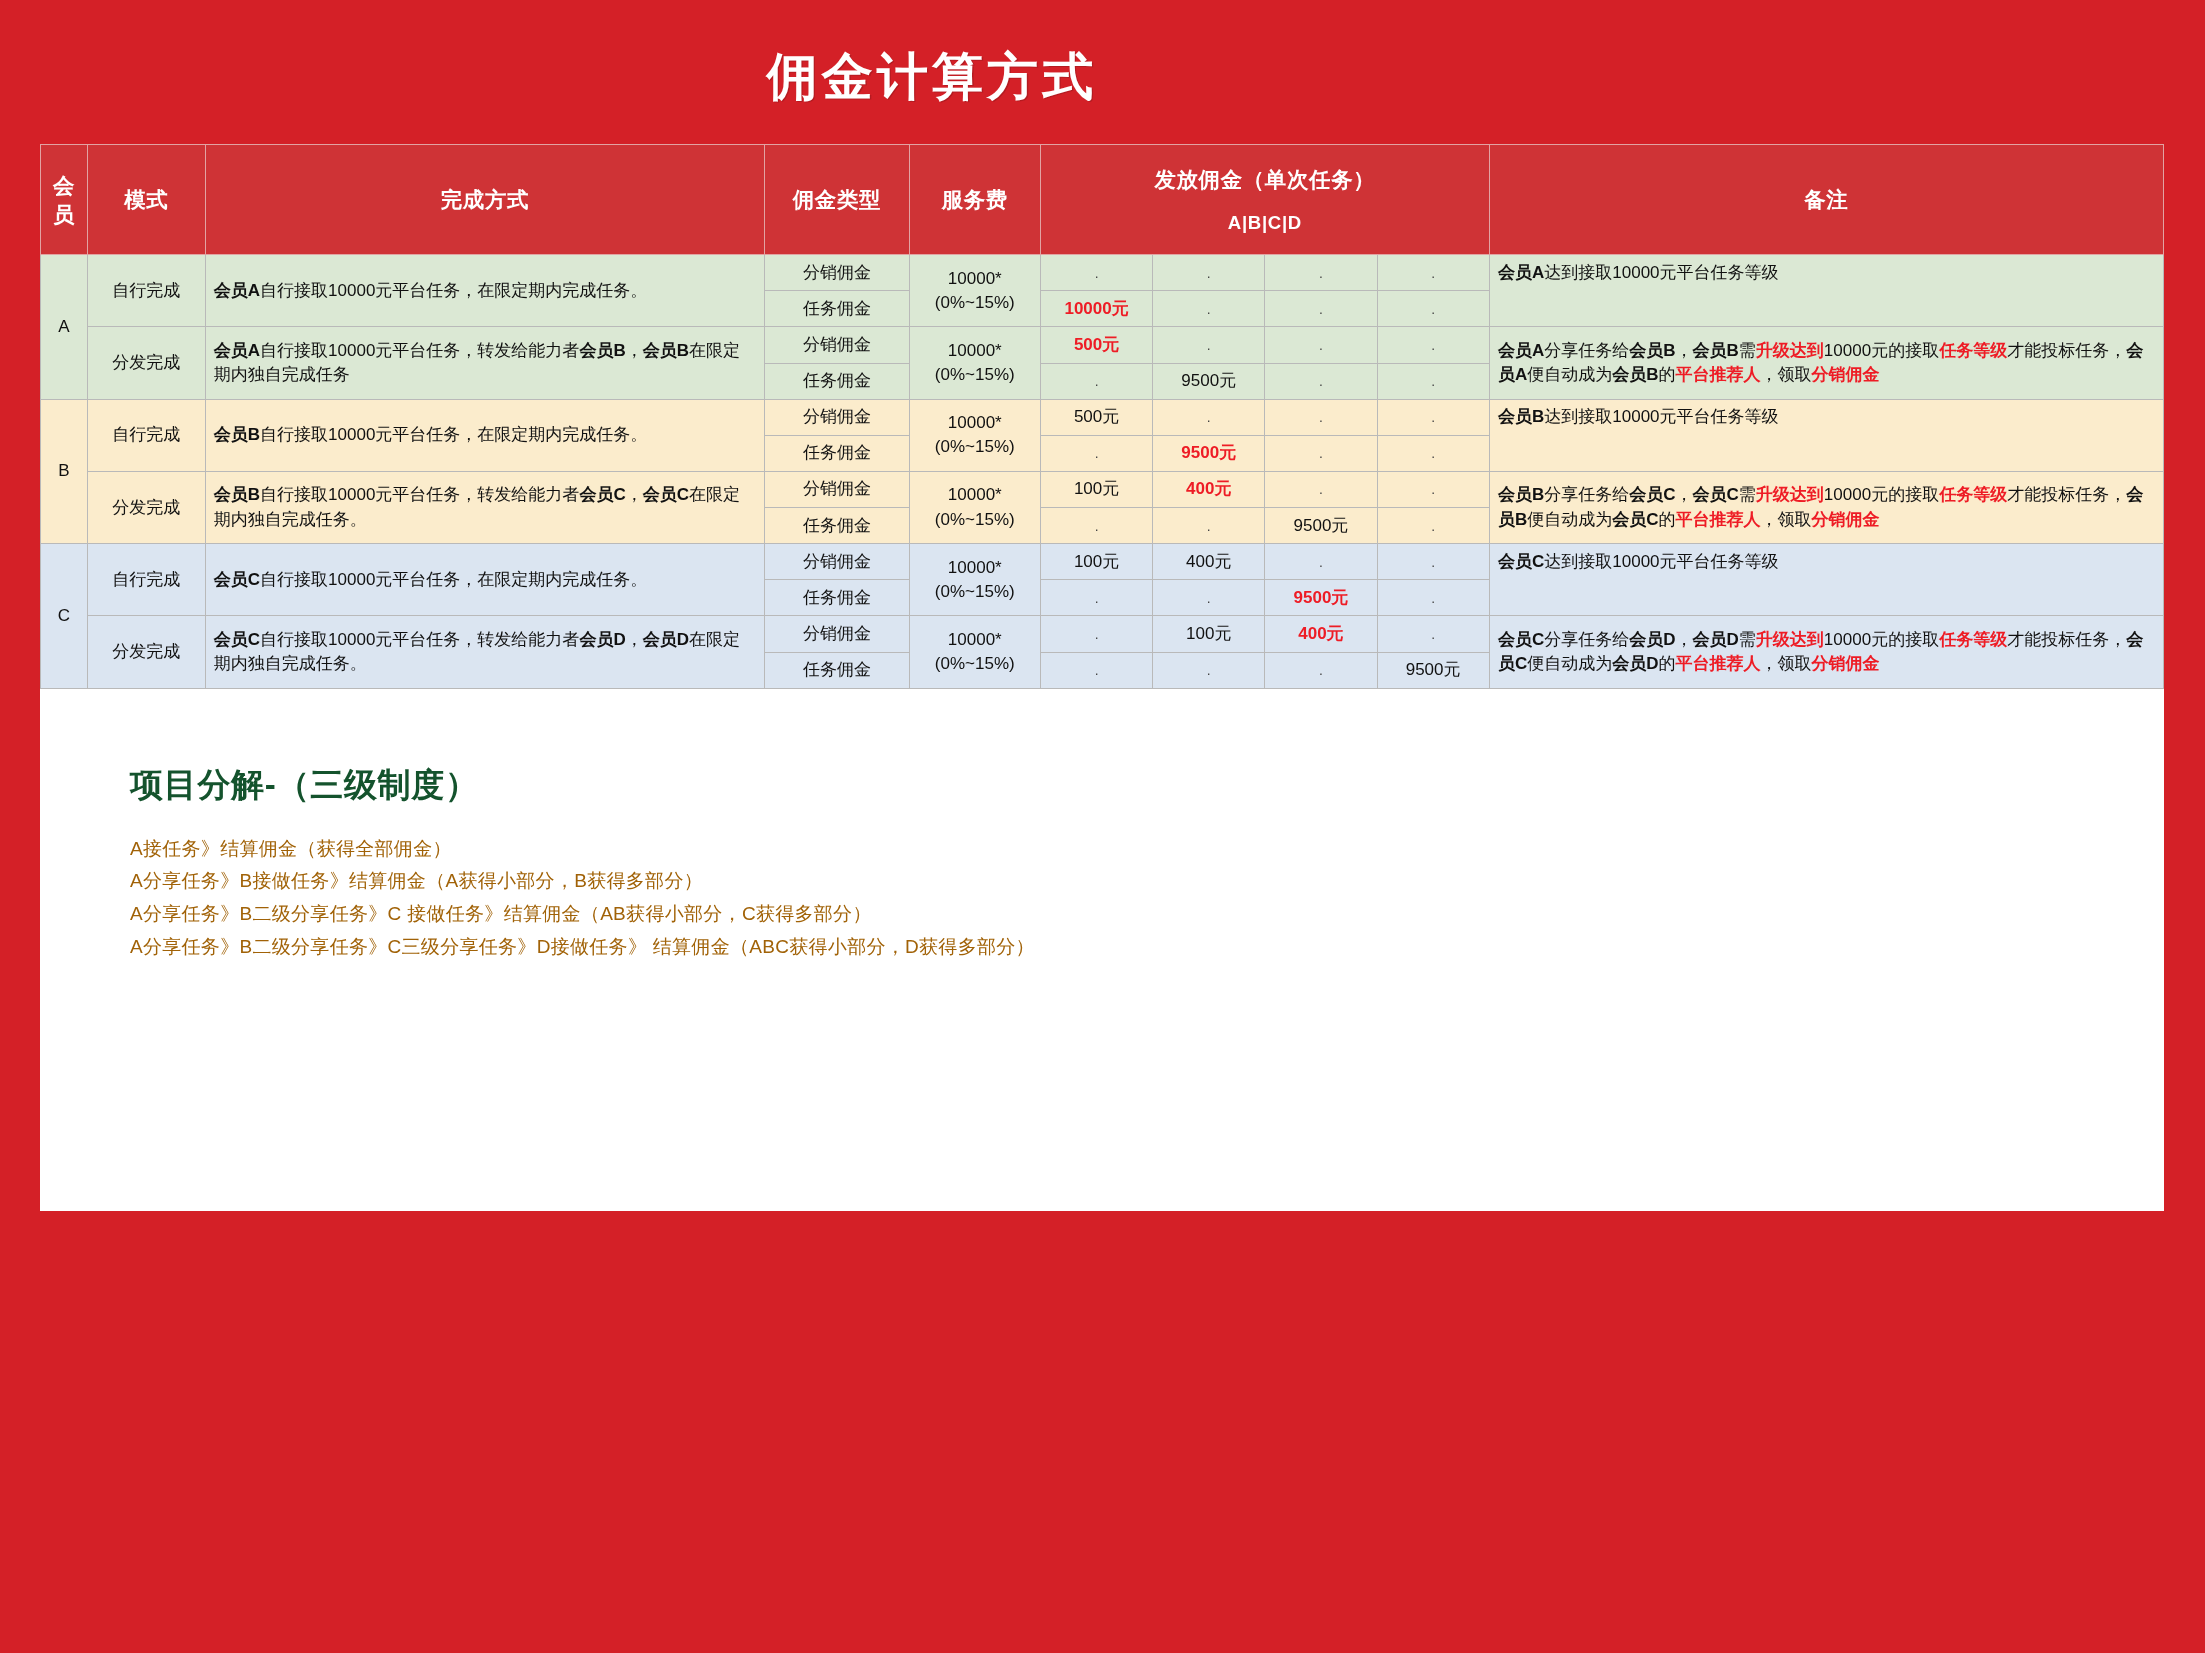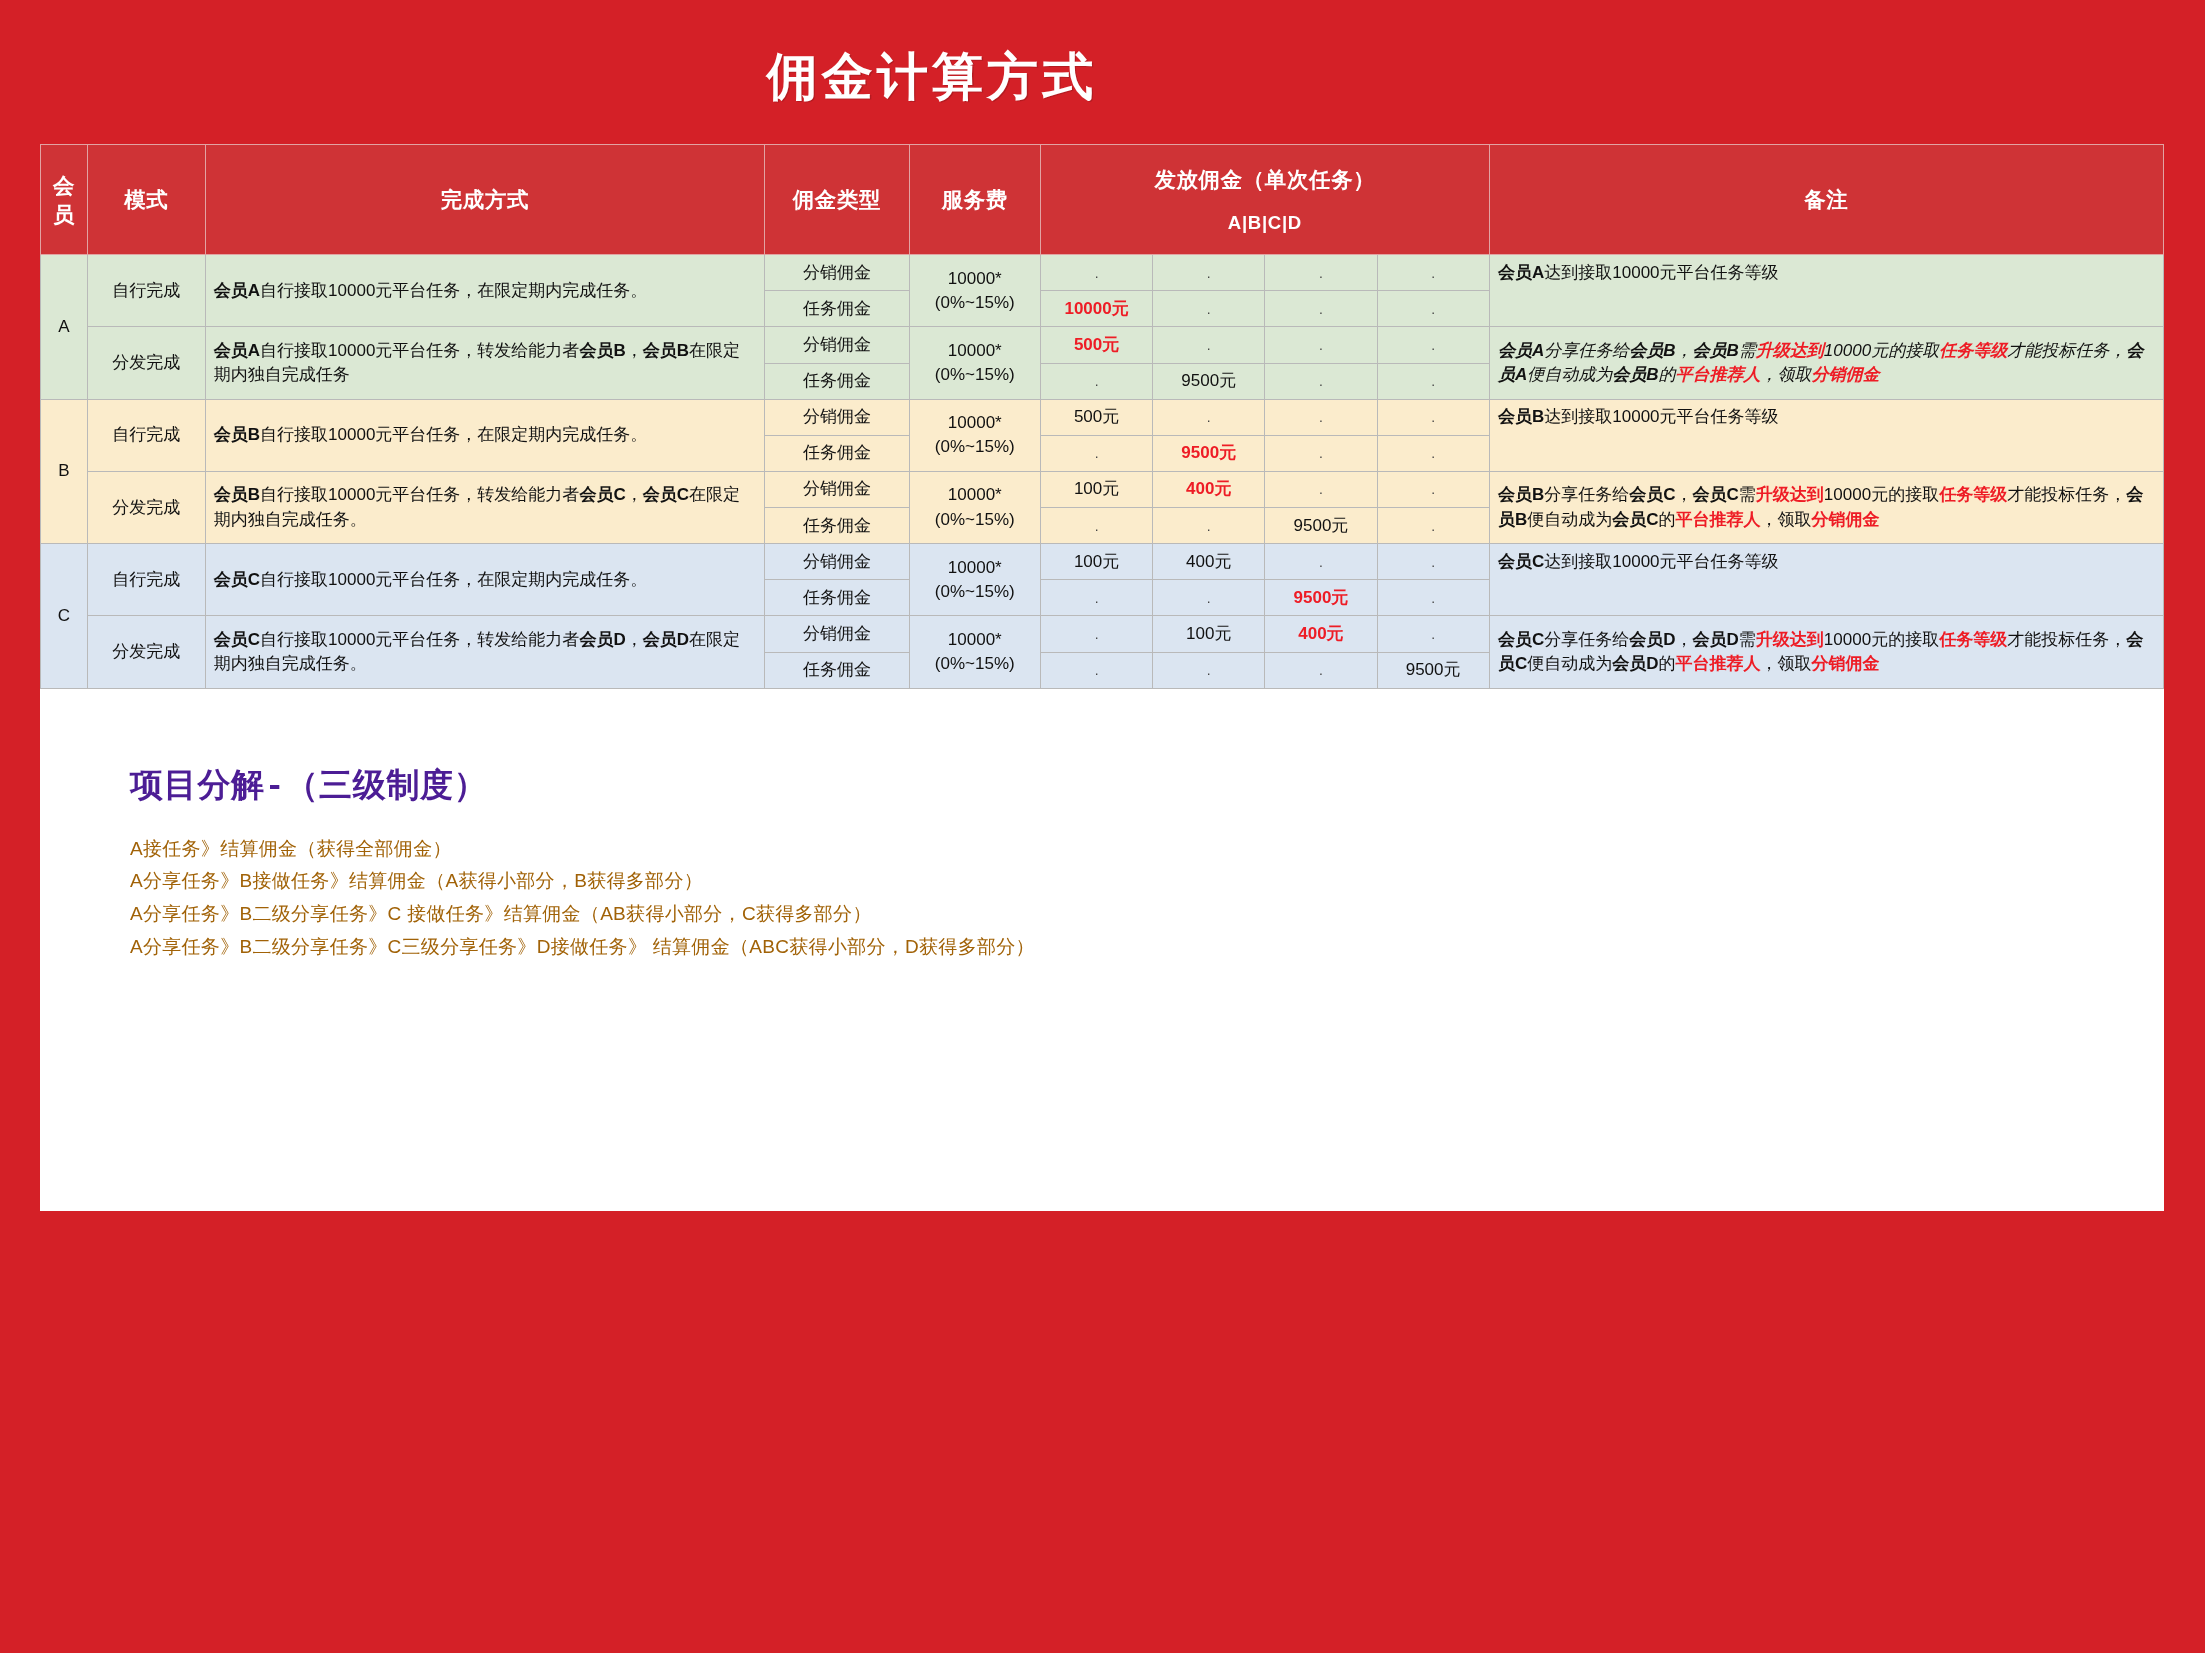--- a/index.html
+++ b/index.html
@@ -111,24 +111,24 @@
   }
 
   .bottom {
     background: #ffffff;
     width: 2124px;
     box-sizing: border-box;
     padding: 40px 0 0 0;
     
   }
   .bottom-title {
-    font-family: Liberation Mono, monospace;
+    font-family: Liberation Sans, sans-serif;
     font-weight: bold;
     font-size: 33px;
-    color: #4c1d95;
+    color: #14532d;
     padding-left: 90px;
     padding-top: 34px;
     padding-bottom: 25px;
     letter-spacing: 0.7px;
   }
   .bottom-lines {
     padding-left: 90px;
     padding-bottom: 41px;
   }
   .bottom-lines div {
@@ -199,21 +199,21 @@
         </tr>
         <tr>
           <td class="c-mode g-a" rowspan="2">分发完成</td>
           <td class="c-desc g-a" rowspan="2"><b>会员A</b>自行接取10000元平台任务，转发给能力者<b>会员B</b>，<b>会员B</b>在限定期内独自完成任务</td>
           <td class="c-type g-a">分销佣金</td>
           <td class="c-fee g-a" rowspan="2">10000*<br>(0%~15%)</td>
           <td class="c-amt g-a"><span class="red">500元</span></td>
           <td class="c-amt g-a"><span class="dot">.</span></td>
           <td class="c-amt g-a"><span class="dot">.</span></td>
           <td class="c-amt g-a"><span class="dot">.</span></td>
-          <td class="c-note g-a" rowspan="2" style="vertical-align: middle; font-style: italic;"><b>会员A</b>分享任务给<b>会员B</b>，<b>会员B</b>需<span class="red">升级达到</span>10000元的接取<span class="red">任务等级</span>才能投标任务，<b>会员A</b>便自动成为<b>会员B</b>的<span class="red">平台推荐人</span>，领取<span class="red">分销佣金</span></td>
+          <td class="c-note g-a" rowspan="2" style="vertical-align: middle;"><b>会员A</b>分享任务给<b>会员B</b>，<b>会员B</b>需<span class="red">升级达到</span>10000元的接取<span class="red">任务等级</span>才能投标任务，<b>会员A</b>便自动成为<b>会员B</b>的<span class="red">平台推荐人</span>，领取<span class="red">分销佣金</span></td>
         </tr>
         <tr>
           <td class="c-type g-a">任务佣金</td>
           <td class="c-amt g-a"><span class="dot">.</span></td>
           <td class="c-amt g-a">9500元</td>
           <td class="c-amt g-a"><span class="dot">.</span></td>
           <td class="c-amt g-a"><span class="dot">.</span></td>
         </tr>
         <tr>
           <td class="c-member g-b" rowspan="4">B</td>

